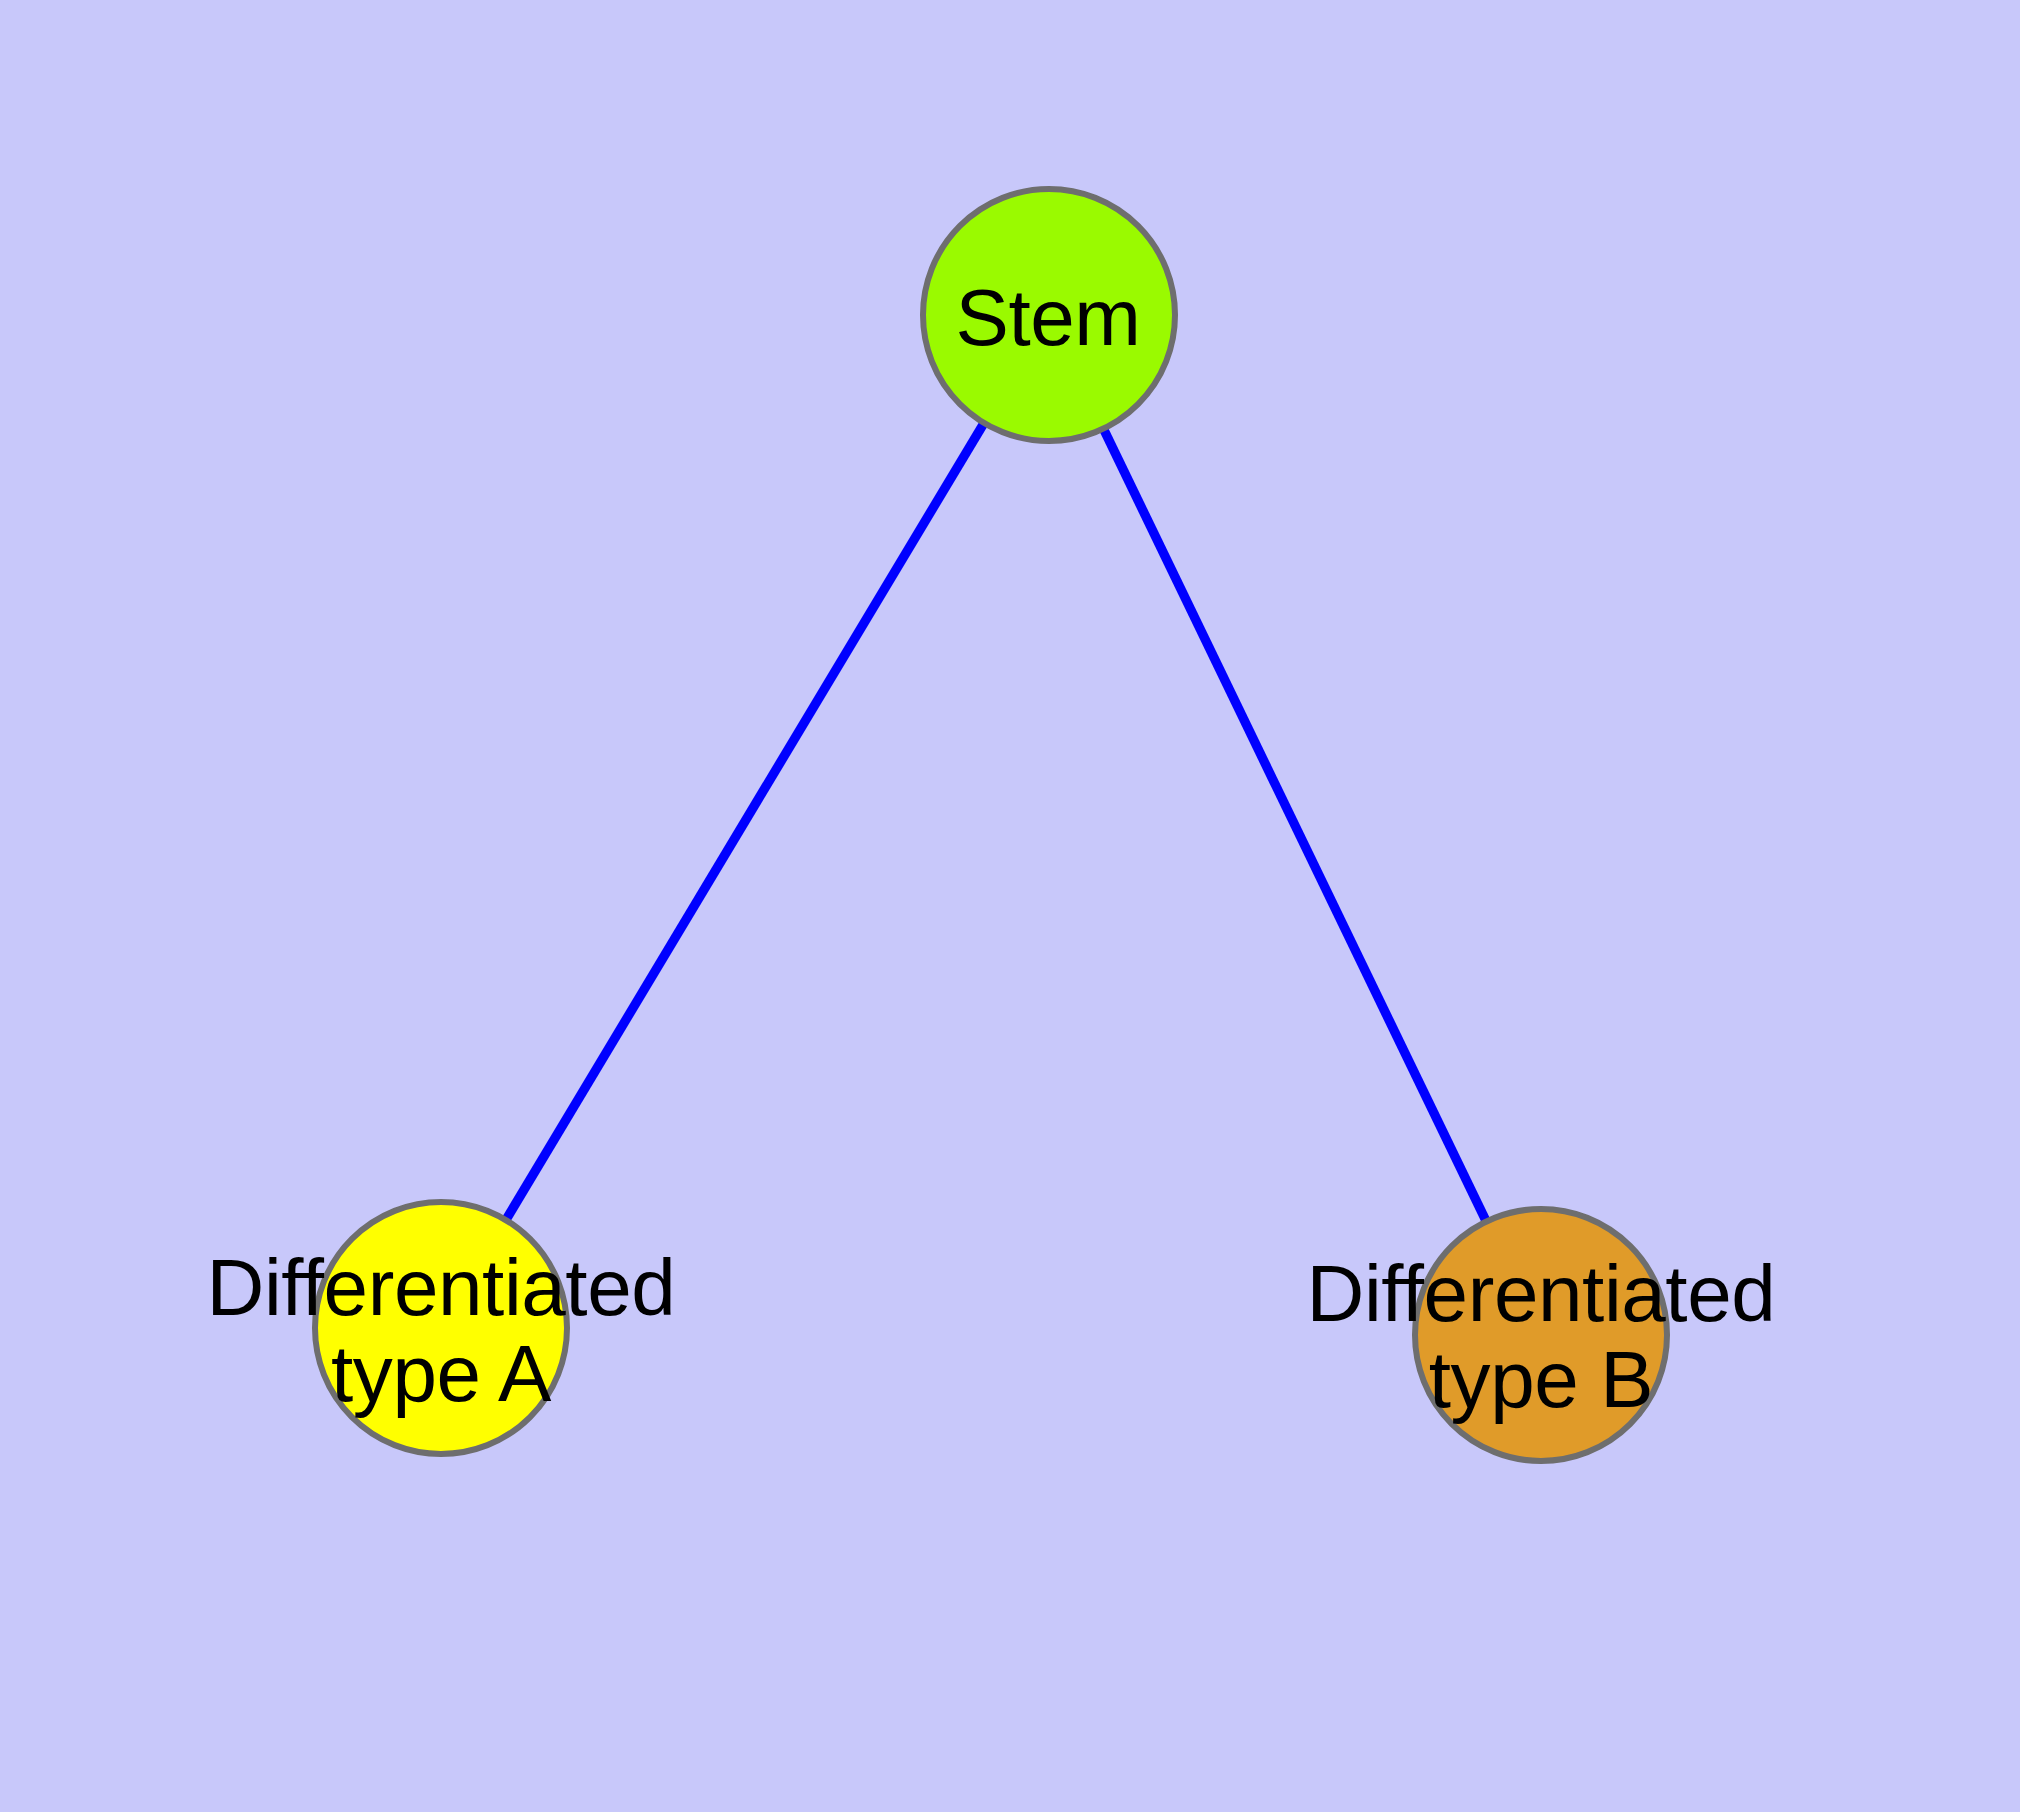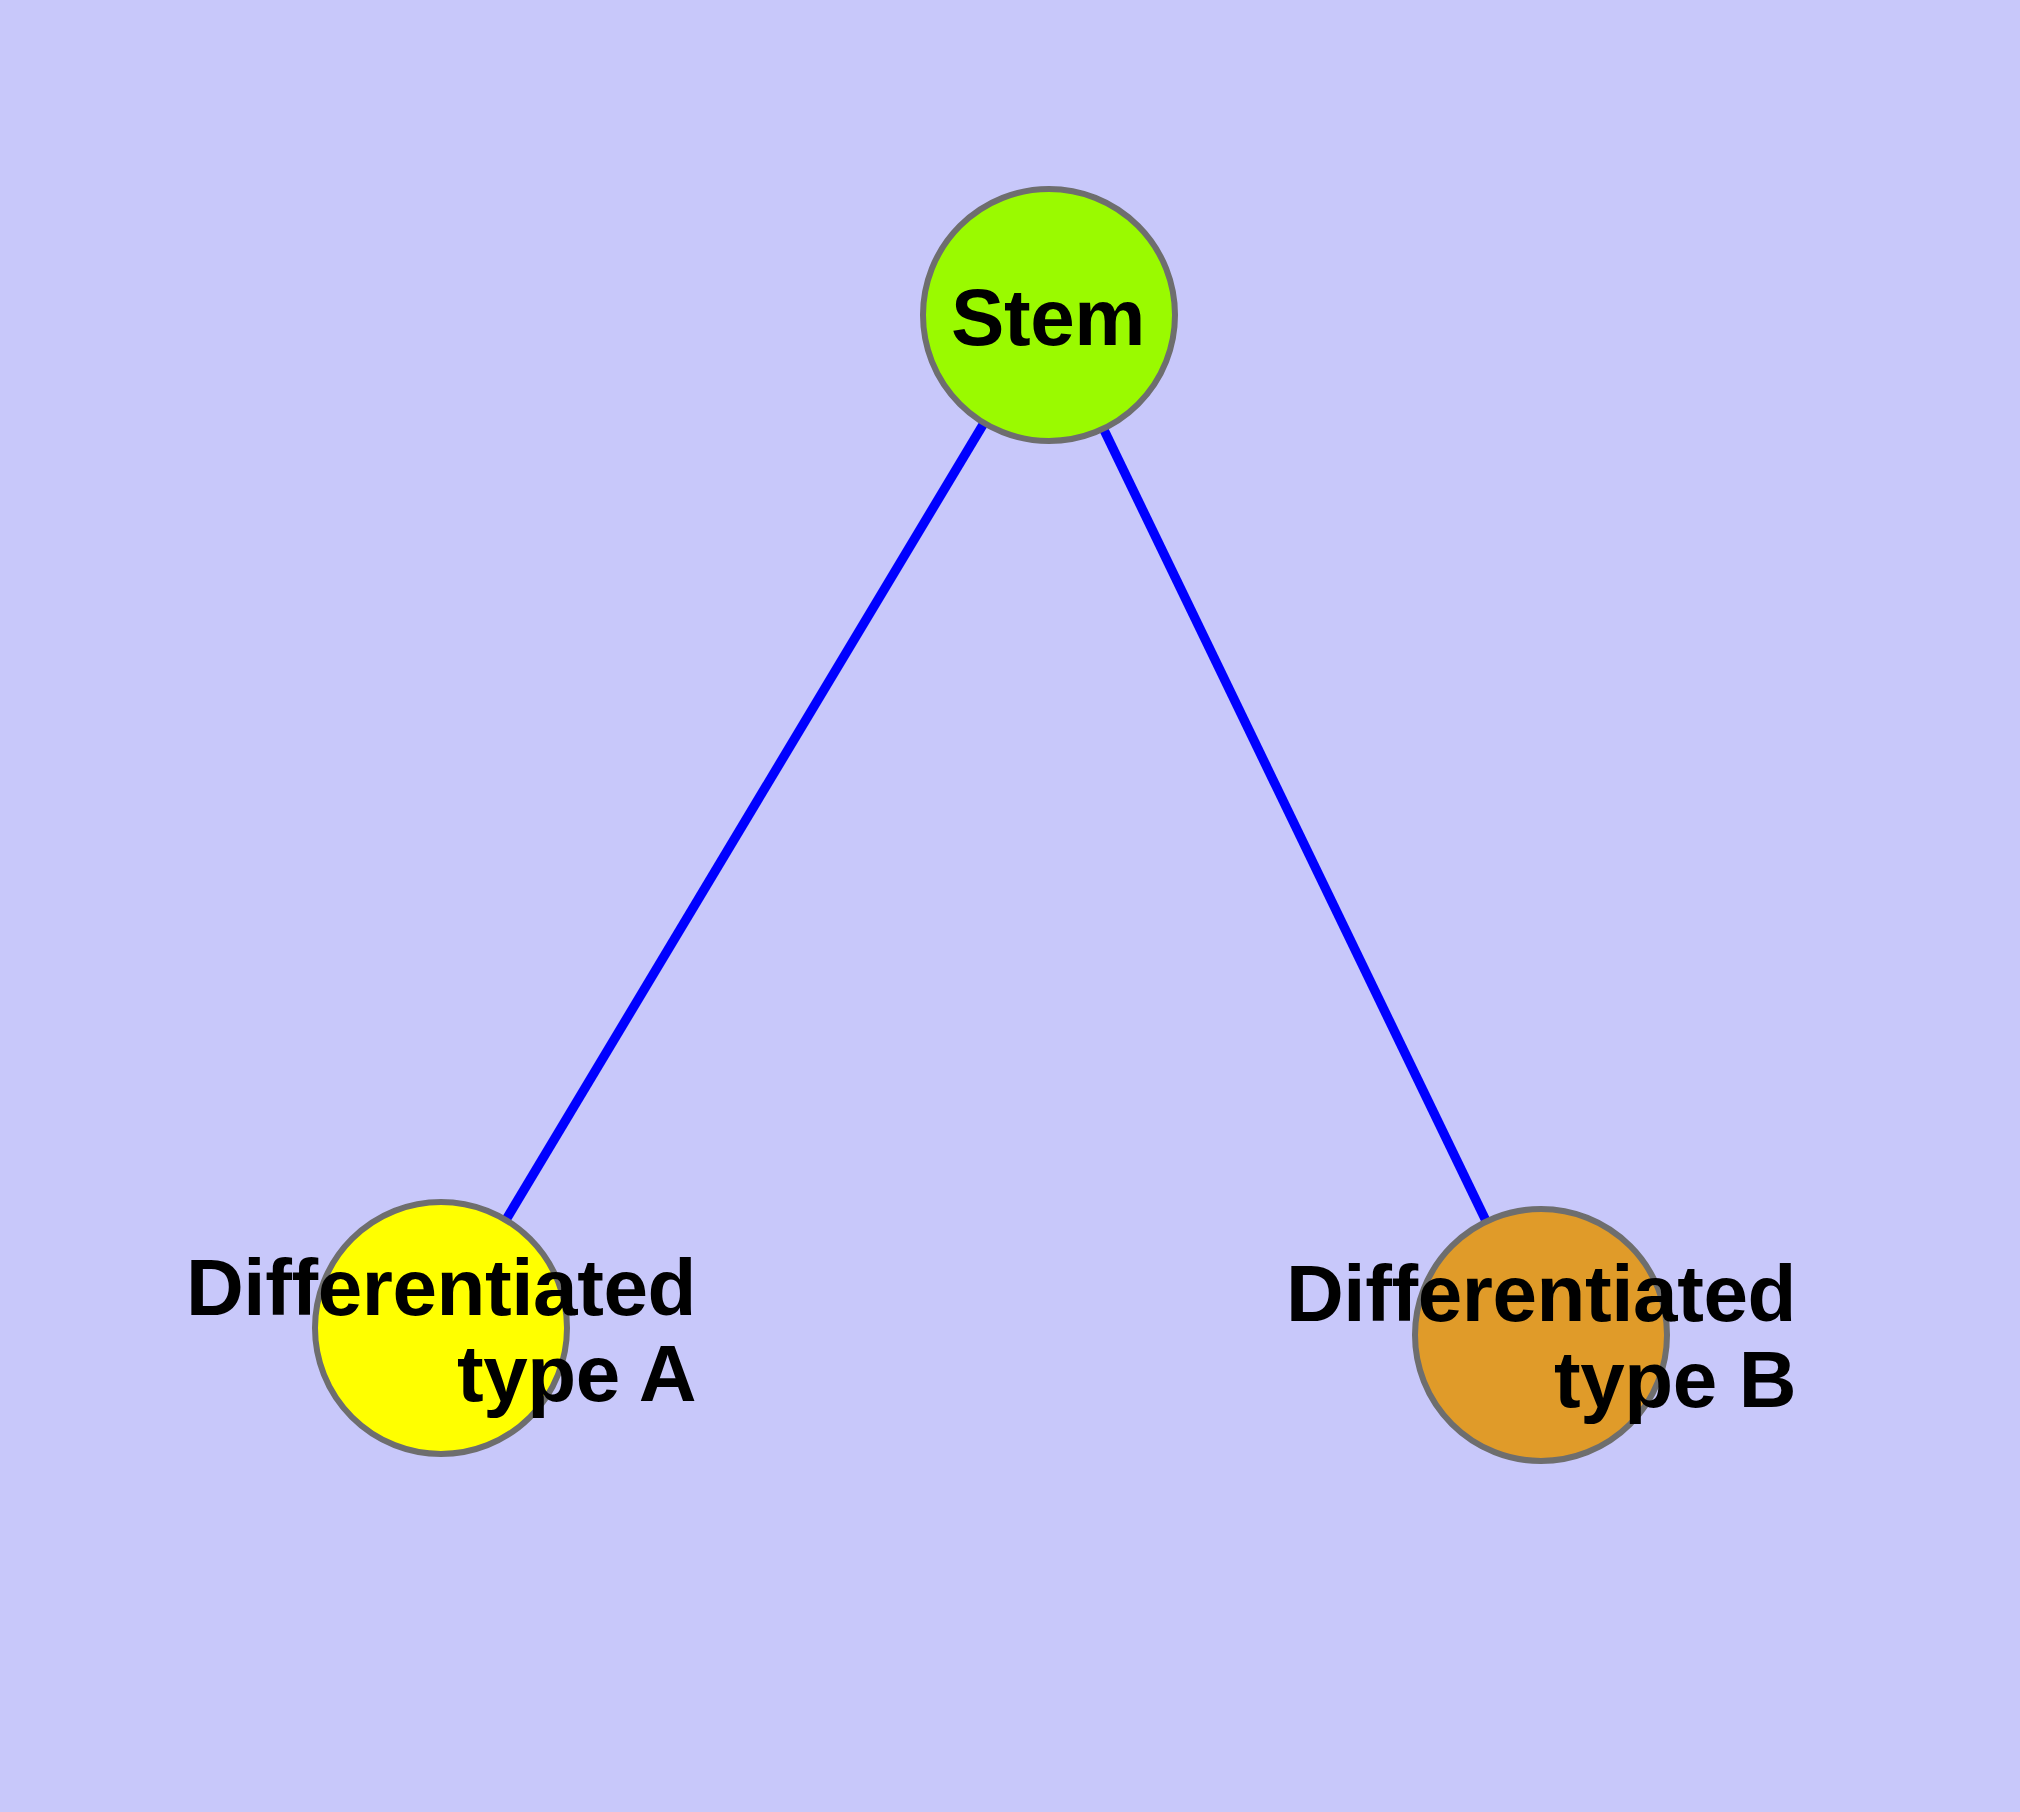--- a/index.html
+++ b/index.html
@@ -35,24 +35,24 @@
   }
   .graph-node {
     position: absolute;
     border-radius: 50%;
     box-sizing: border-box;
     border: 6px solid #6e6e6e;
   }
   .node-label {
     position: absolute;
     color: #000000;
-    font-weight: bold;
+    font-weight: normal;
     font-size: 80px;
     line-height: 1.08;
-    text-align: right;
+    text-align: center;
     white-space: pre;
     letter-spacing: -0.4px;
     transform: translate(-50%, -50%);
     pointer-events: none;
   }
   #node-stem {
     left: 920px;
     top: 186px;
     width: 259px;
     height: 259px;

